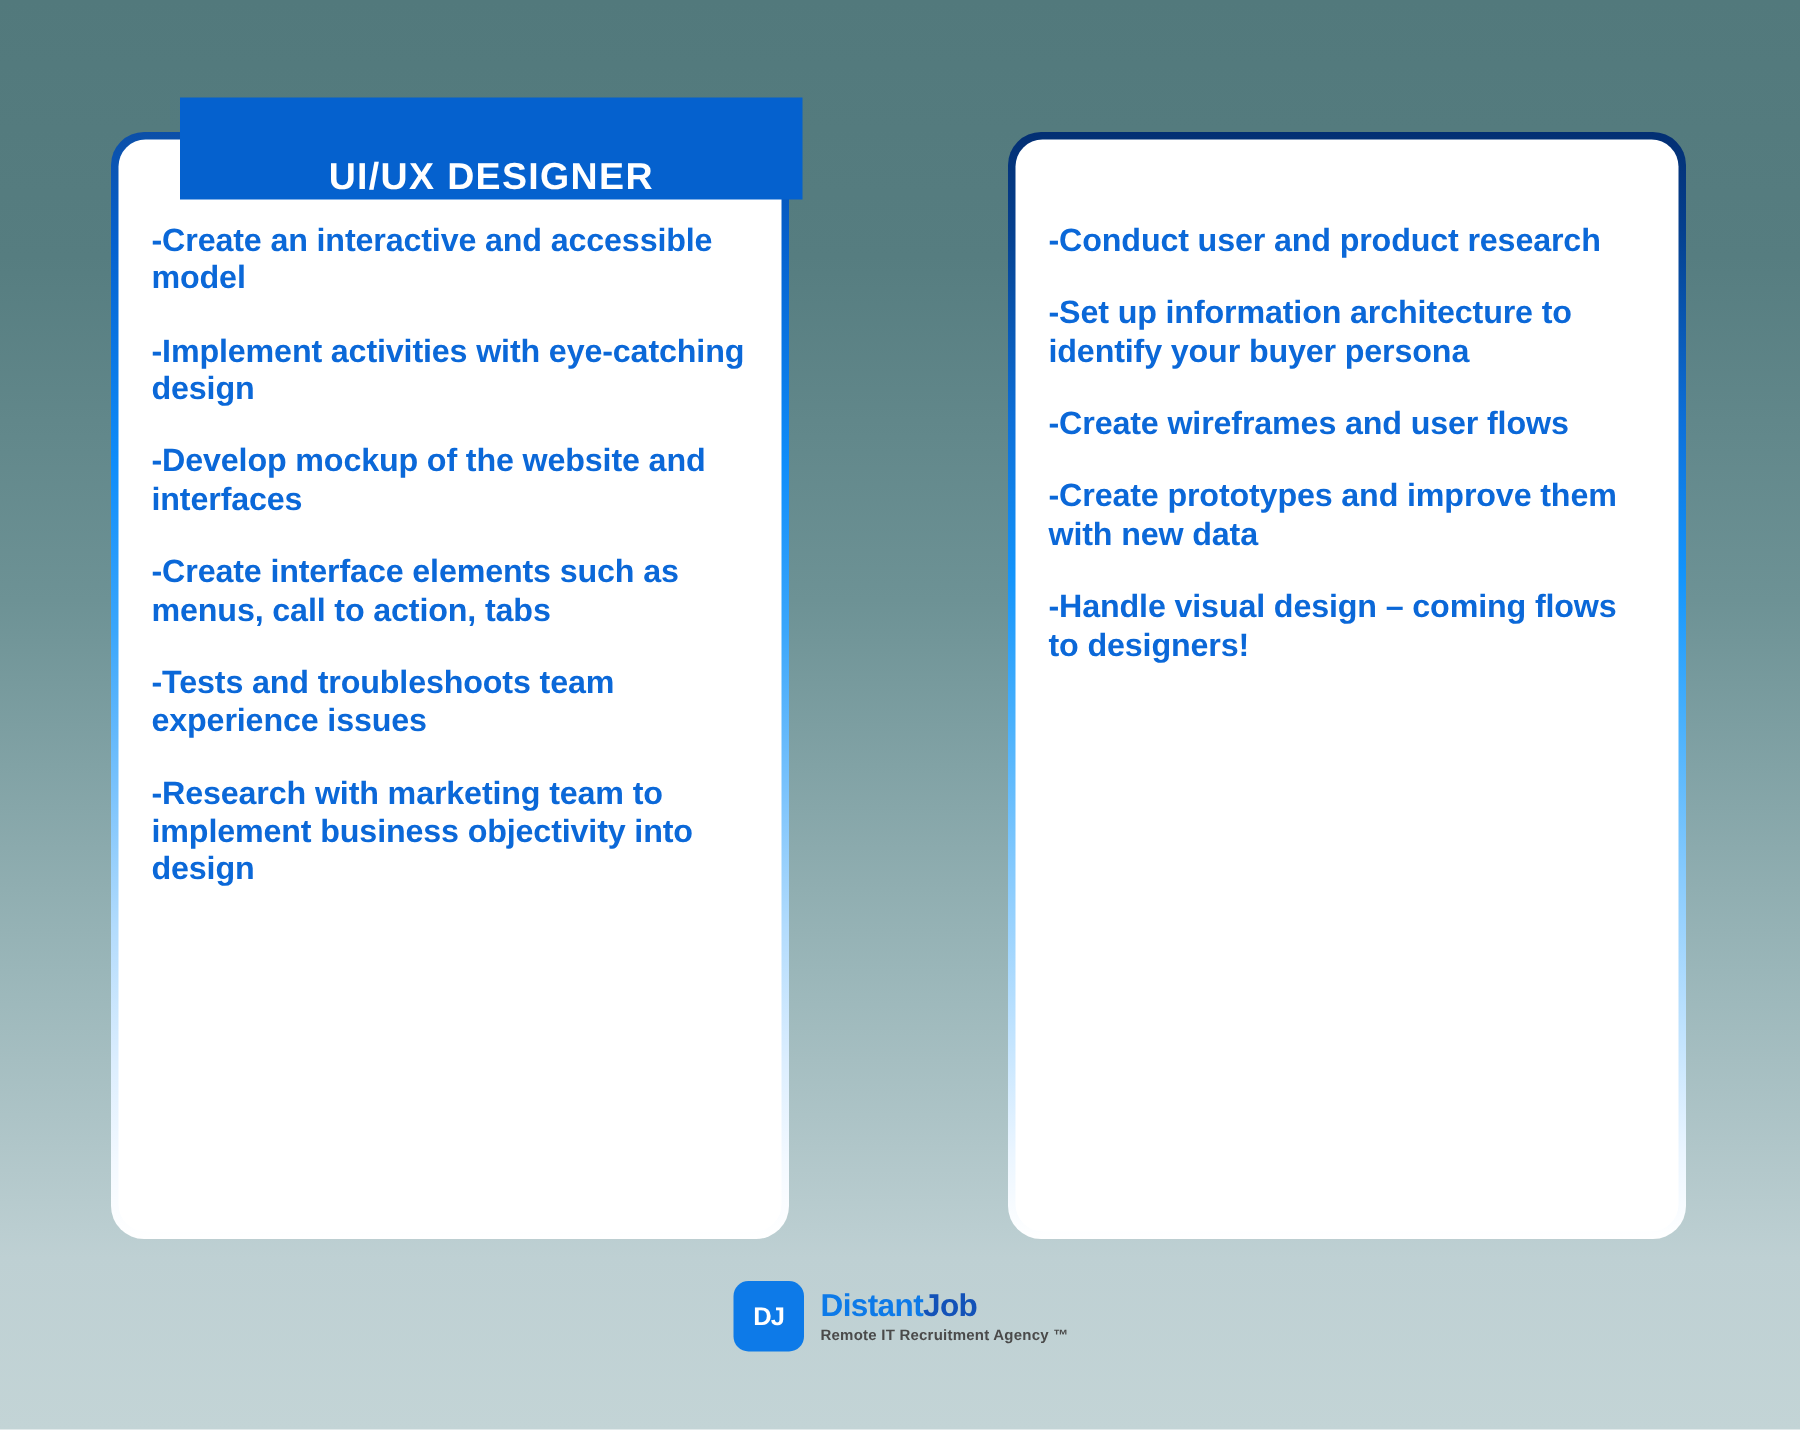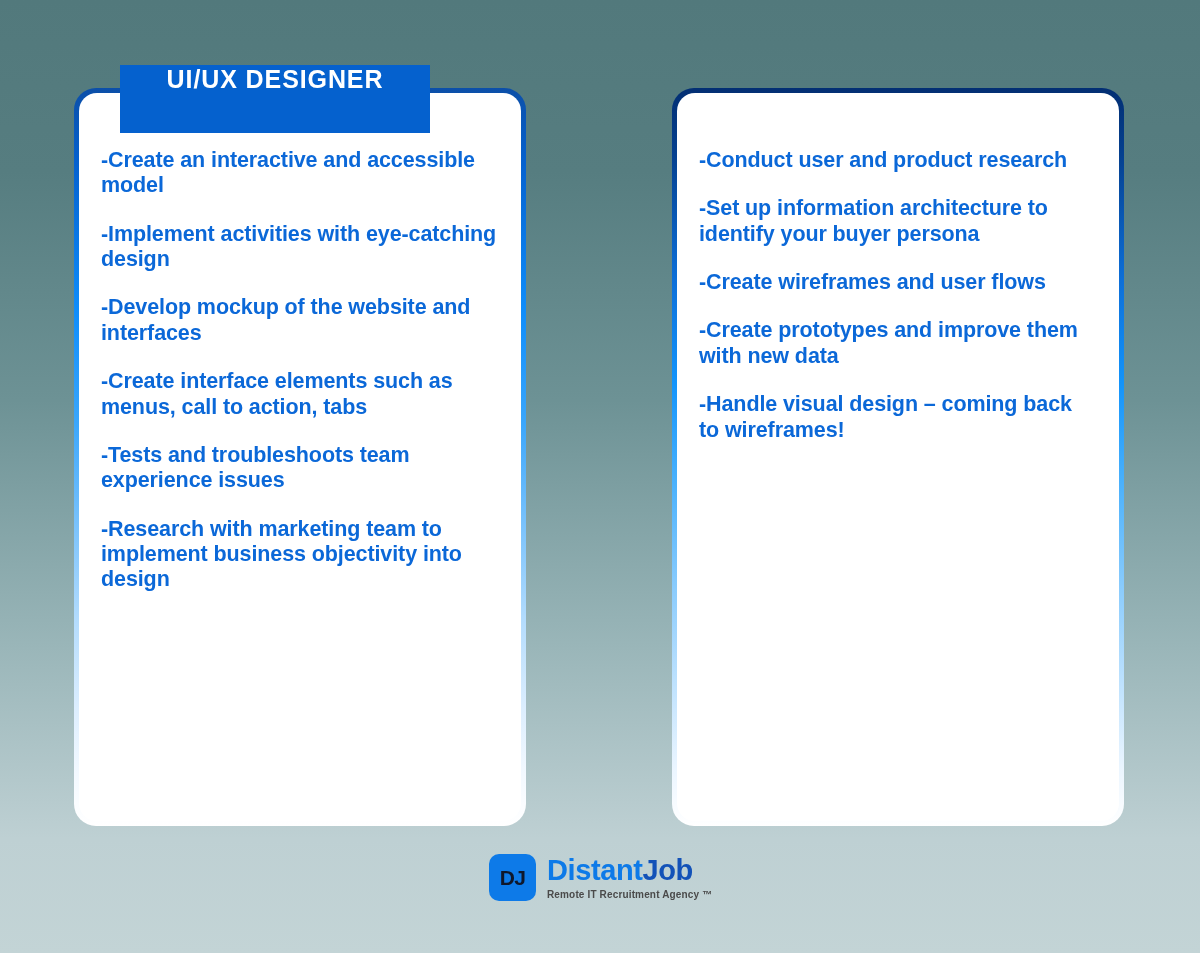--- a/index.html
+++ b/index.html
@@ -62,24 +62,24 @@
     background: #ffffff;
     border-radius: 18px;
     box-sizing: border-box;
     padding: 55px 22px 20px 22px;
   }
 
   
   .banner {
     position: absolute;
     top: 65px;
-    width: 310px;
+    width: 415px;
     height: 68px;
     display: flex;
-    align-items: flex-start;
+    align-items: flex-end;
     justify-content: center;
     z-index: 5;
   }
   .banner.left  { left: 120px;  background: #0561ce; }
   .banner.right { left: 718px;  background: #01347d; }
   .banner-title {
     color: #ffffff;
     font-size: 25px;
     font-weight: bold;
     letter-spacing: 0.9px;
@@ -114,28 +114,28 @@
   .logo-mark {
     width: 47px;
     height: 47px;
     border-radius: 10px;
     background: #0d7ae8;
     display: flex;
     align-items: center;
     justify-content: center;
   }
   .logo-mark span {
-    color: #0f172a;
-    font-size: 21px;
+    color: #ffffff;
+    font-size: 17px;
     font-weight: bold;
     letter-spacing: -0.6px;
   }
   .logo-text { display: flex; flex-direction: column; justify-content: center; }
   .logo-word {
-    font-size: 29px;
+    font-size: 21px;
     font-weight: bold;
     color: #0d7ae8;
     line-height: 1;
     letter-spacing: -0.4px;
   }
   .logo-word .dark { color: #1352b8; }
   .logo-tag {
     font-size: 10px;
     font-weight: bold;
     color: #4a4a4a;
@@ -162,21 +162,21 @@
     </div>
   </div>
 
   <div class="card right">
     <div class="card-inner">
       <ul class="list">
         <li>-Conduct user and product research</li>
         <li>-Set up information architecture to identify your buyer persona</li>
         <li>-Create wireframes and user flows</li>
         <li>-Create prototypes and improve them with new data</li>
-        <li>-Handle visual design – coming back to wireframes!</li>
+        <li>-Handle visual design – coming flows to designers!</li>
       </ul>
     </div>
   </div>
 
   <div class="banner left">
     <div class="banner-title">UI/UX DESIGNER</div>
   </div>
 
 
   <div class="logo">

